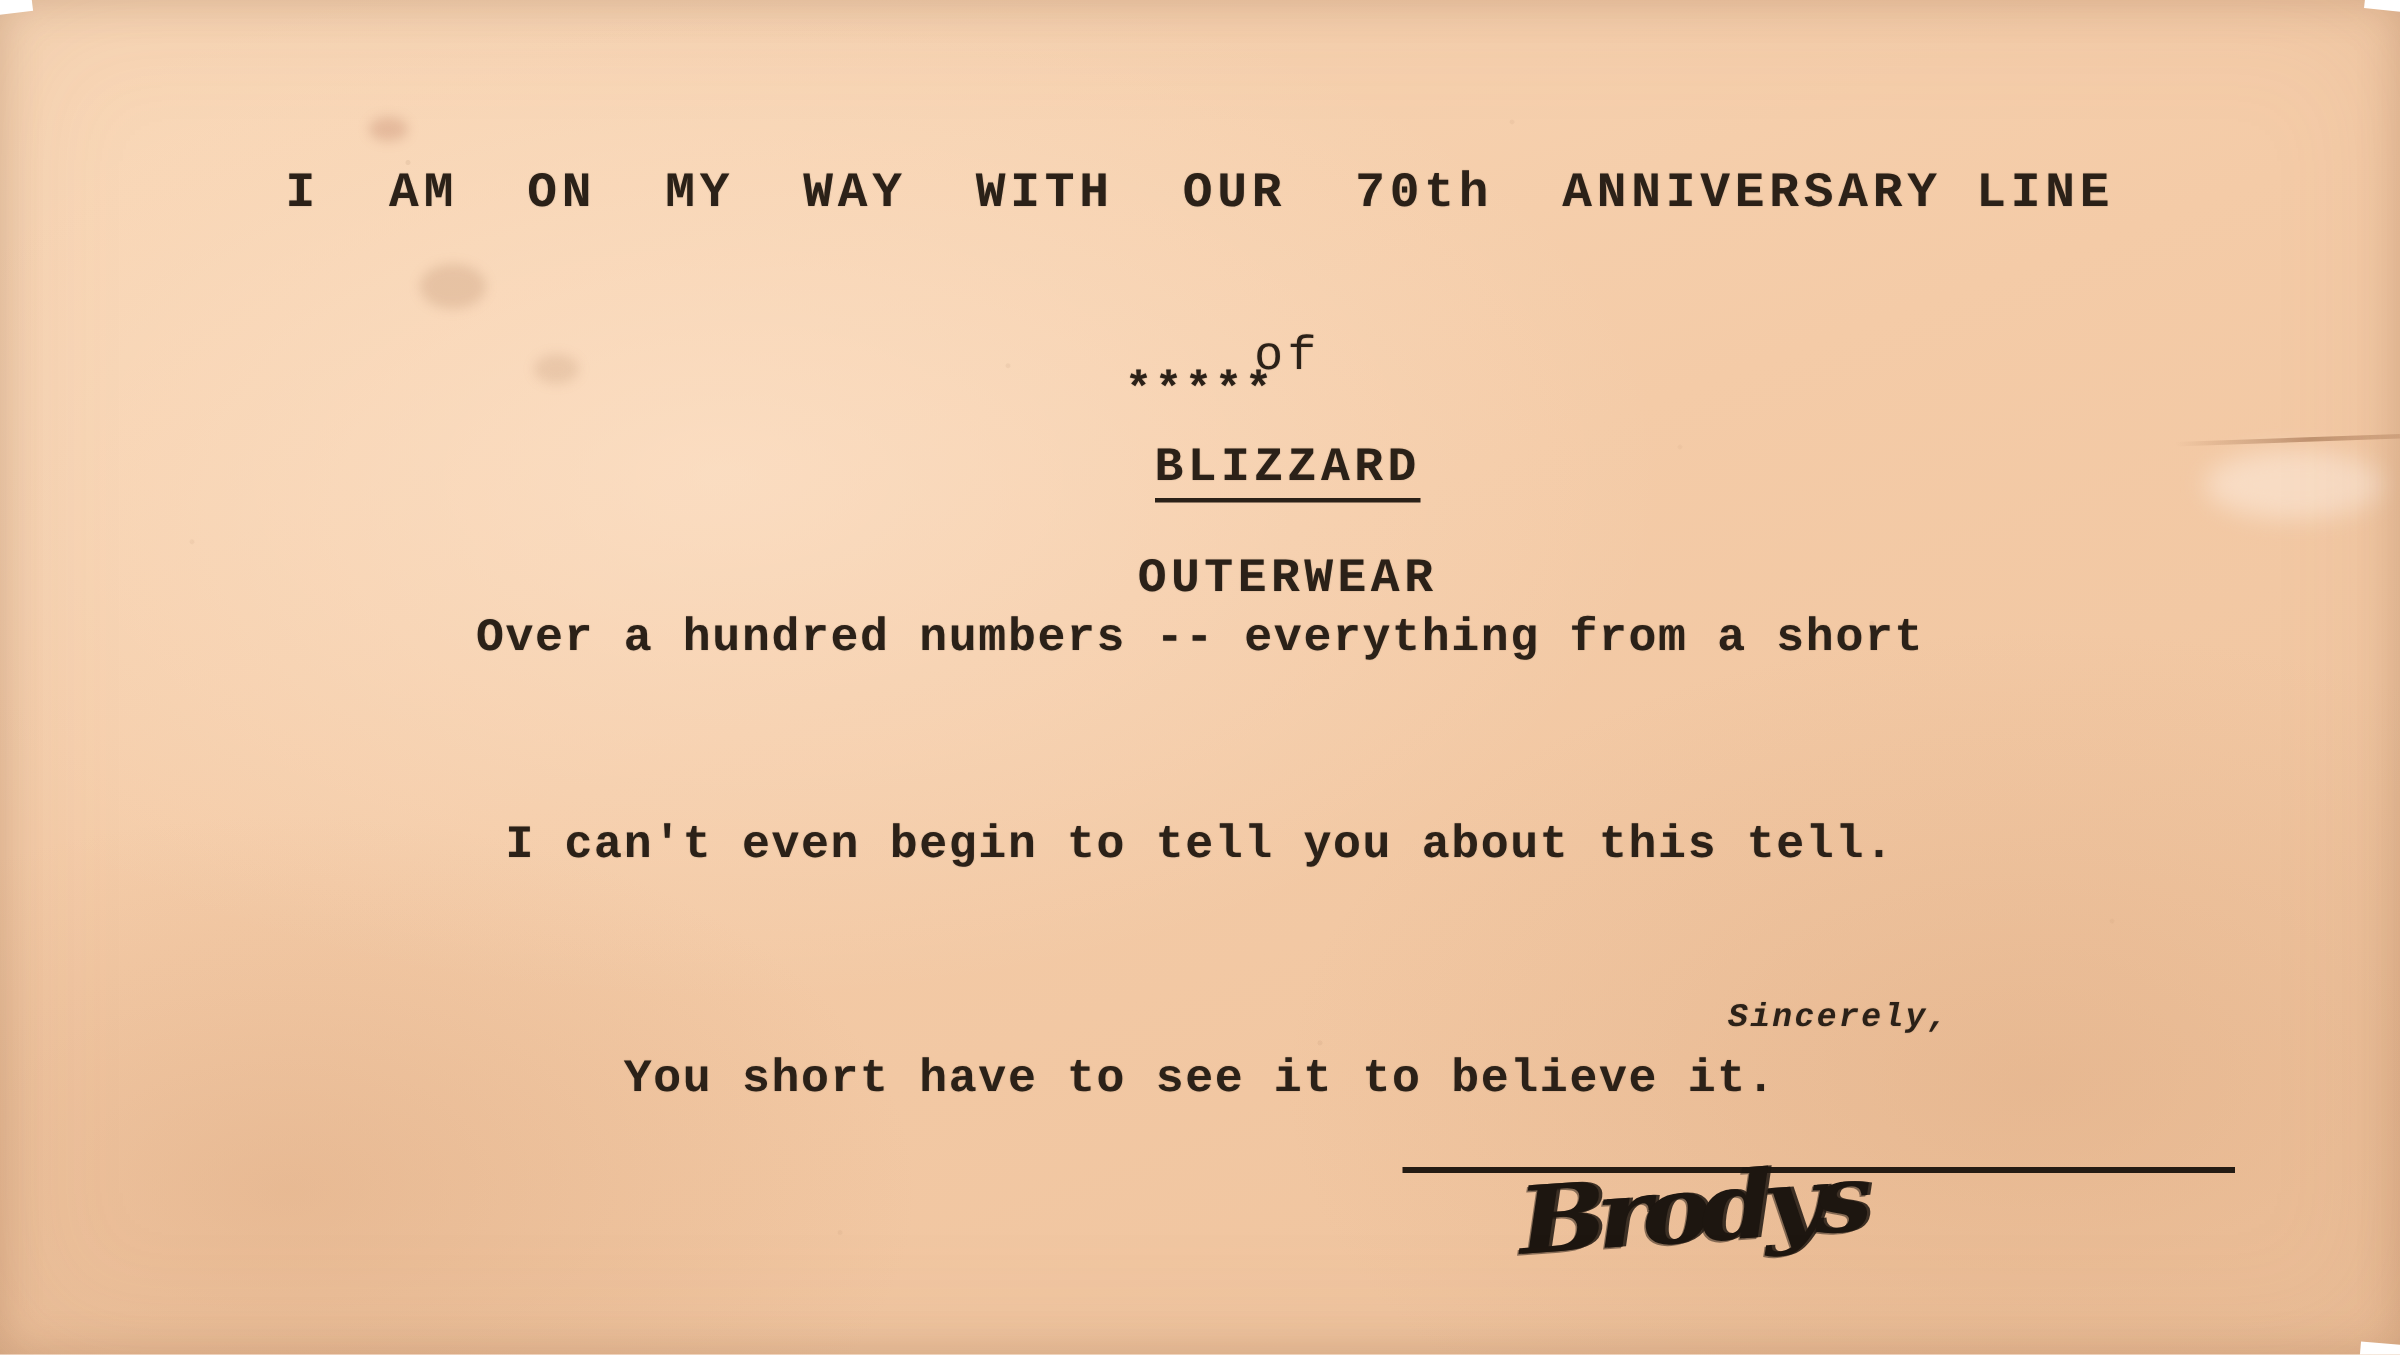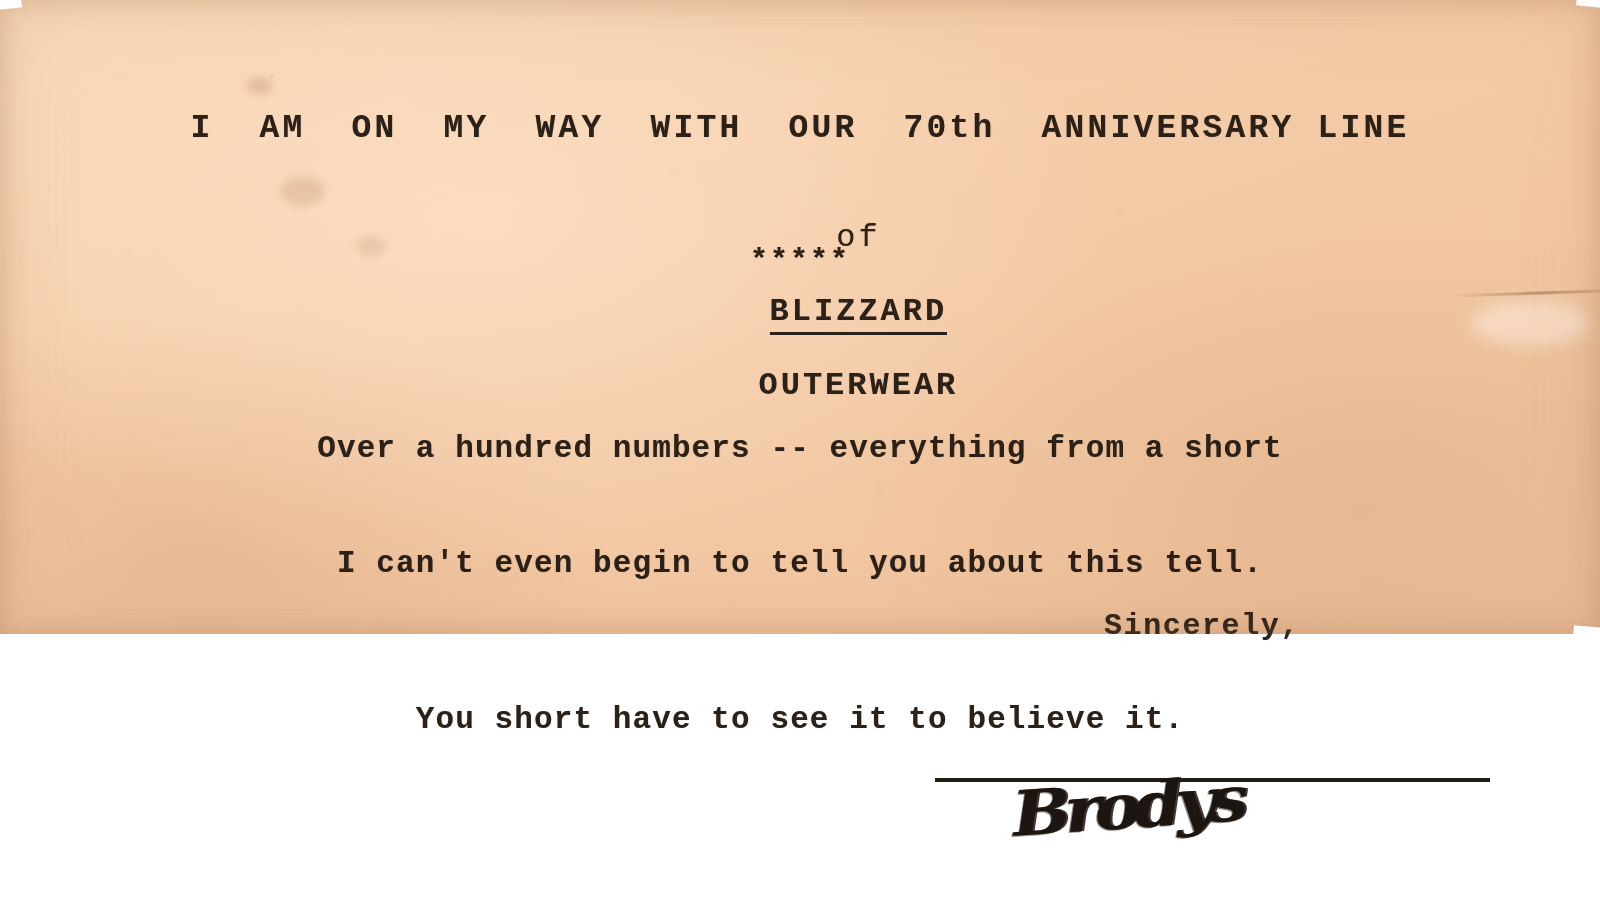--- a/index.html
+++ b/index.html
@@ -10,21 +10,21 @@
   body {
     width: 1600px;
     height: 903px;
     overflow: hidden;
     font-family: "Liberation Mono", monospace;
   }
 
   #postcard {
     position: relative;
     width: 1600px;
-    height: 634px;
+    height: 903px;
     background: #f6cfae;
     background-image:
       radial-gradient(ellipse 900px 500px at 30% 35%, rgba(255,232,210,0.55), rgba(255,232,210,0) 70%),
       radial-gradient(ellipse 700px 420px at 85% 80%, rgba(214,160,118,0.35), rgba(214,160,118,0) 72%),
       radial-gradient(ellipse 600px 360px at 12% 88%, rgba(206,150,108,0.30), rgba(206,150,108,0) 70%),
       linear-gradient(160deg, #f9d8b8 0%, #f4cba7 45%, #eec29c 100%);
     box-sizing: border-box;
   }
 
   
@@ -123,37 +123,38 @@
 
   .body-block {
     position: absolute;
     left: 0; right: 0;
     text-align: center;
     font-size: 31px;
     line-height: 52px;
     letter-spacing: 1.1px;
     font-weight: 600;
   }
-  #para-1 { top: 319px; }
+  #para-1 { top: 296px; }
   #para-2 { top: 434px; }
 
   #line-outstanding {
     left: 0; right: 0; top: 544px;
     text-align: center;
     font-size: 32px;
     letter-spacing: 2.6px;
     font-weight: 700;
   }
   .ul { border-bottom: 3px solid #2b2118; padding-bottom: 2px; }
 
   #sincerely {
-    right: 300px; top: 609px;
-    font-size: 30px;
+    right: 300px; top: 666px;
+    font-size: 22px;
     letter-spacing: 1.6px;
     font-weight: 600;
+    font-style: italic;
   }
 
   #signature-rule {
     position: absolute;
     left: 935px;
     right: 110px;
     top: 778px;
     height: 4px;
     background: #241b13;
   }

